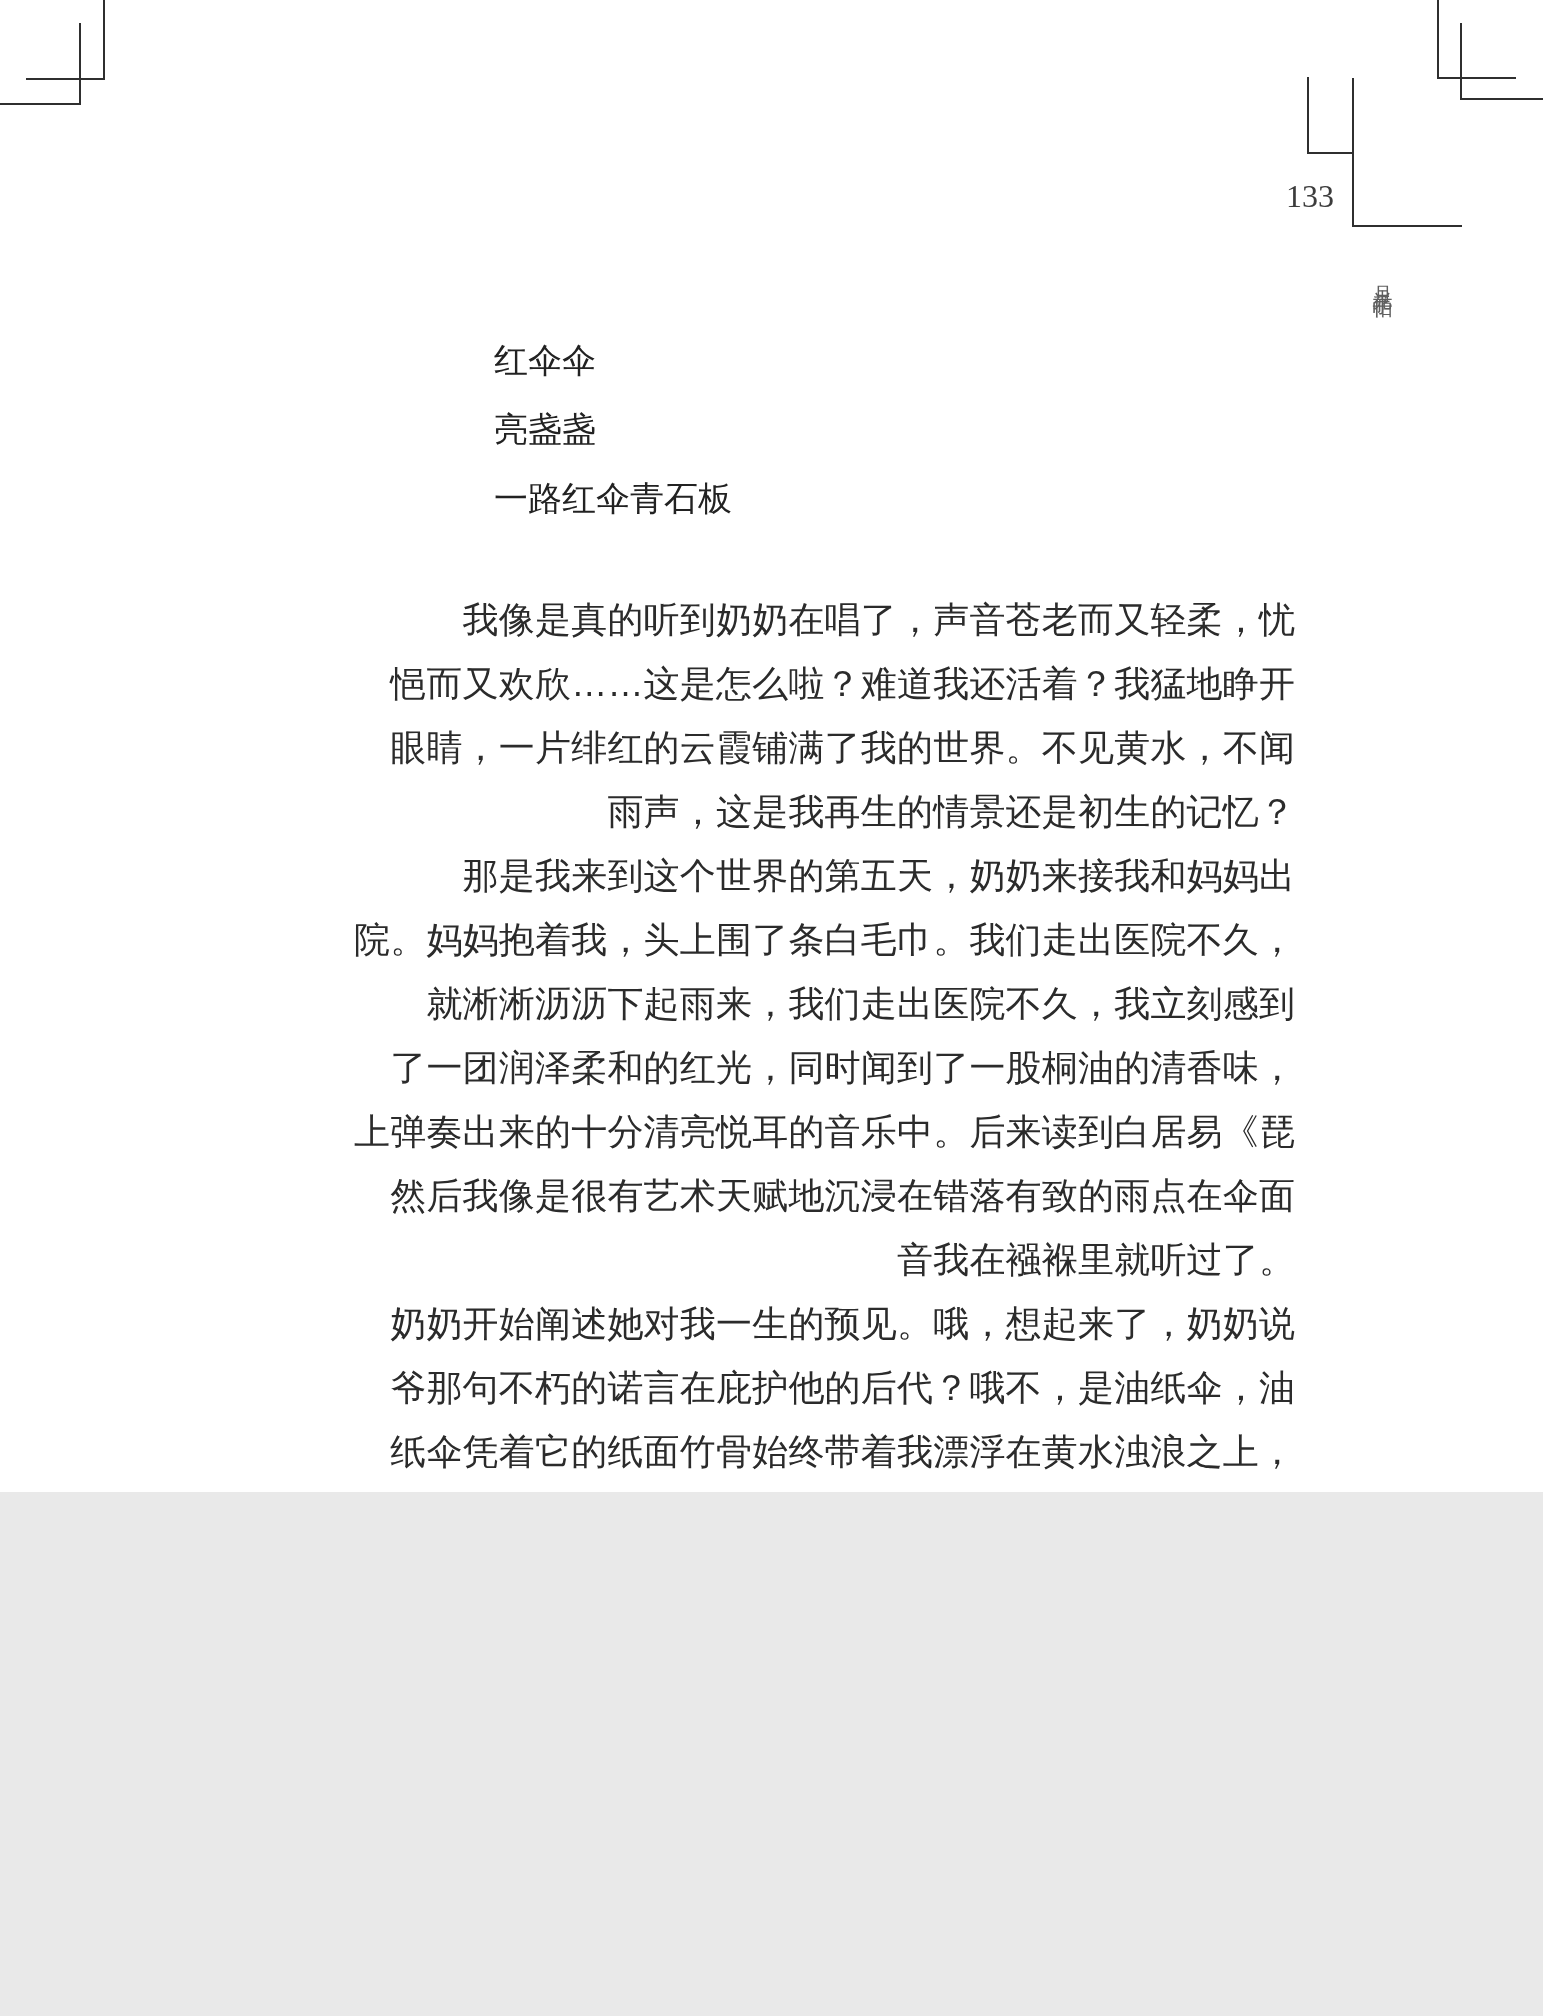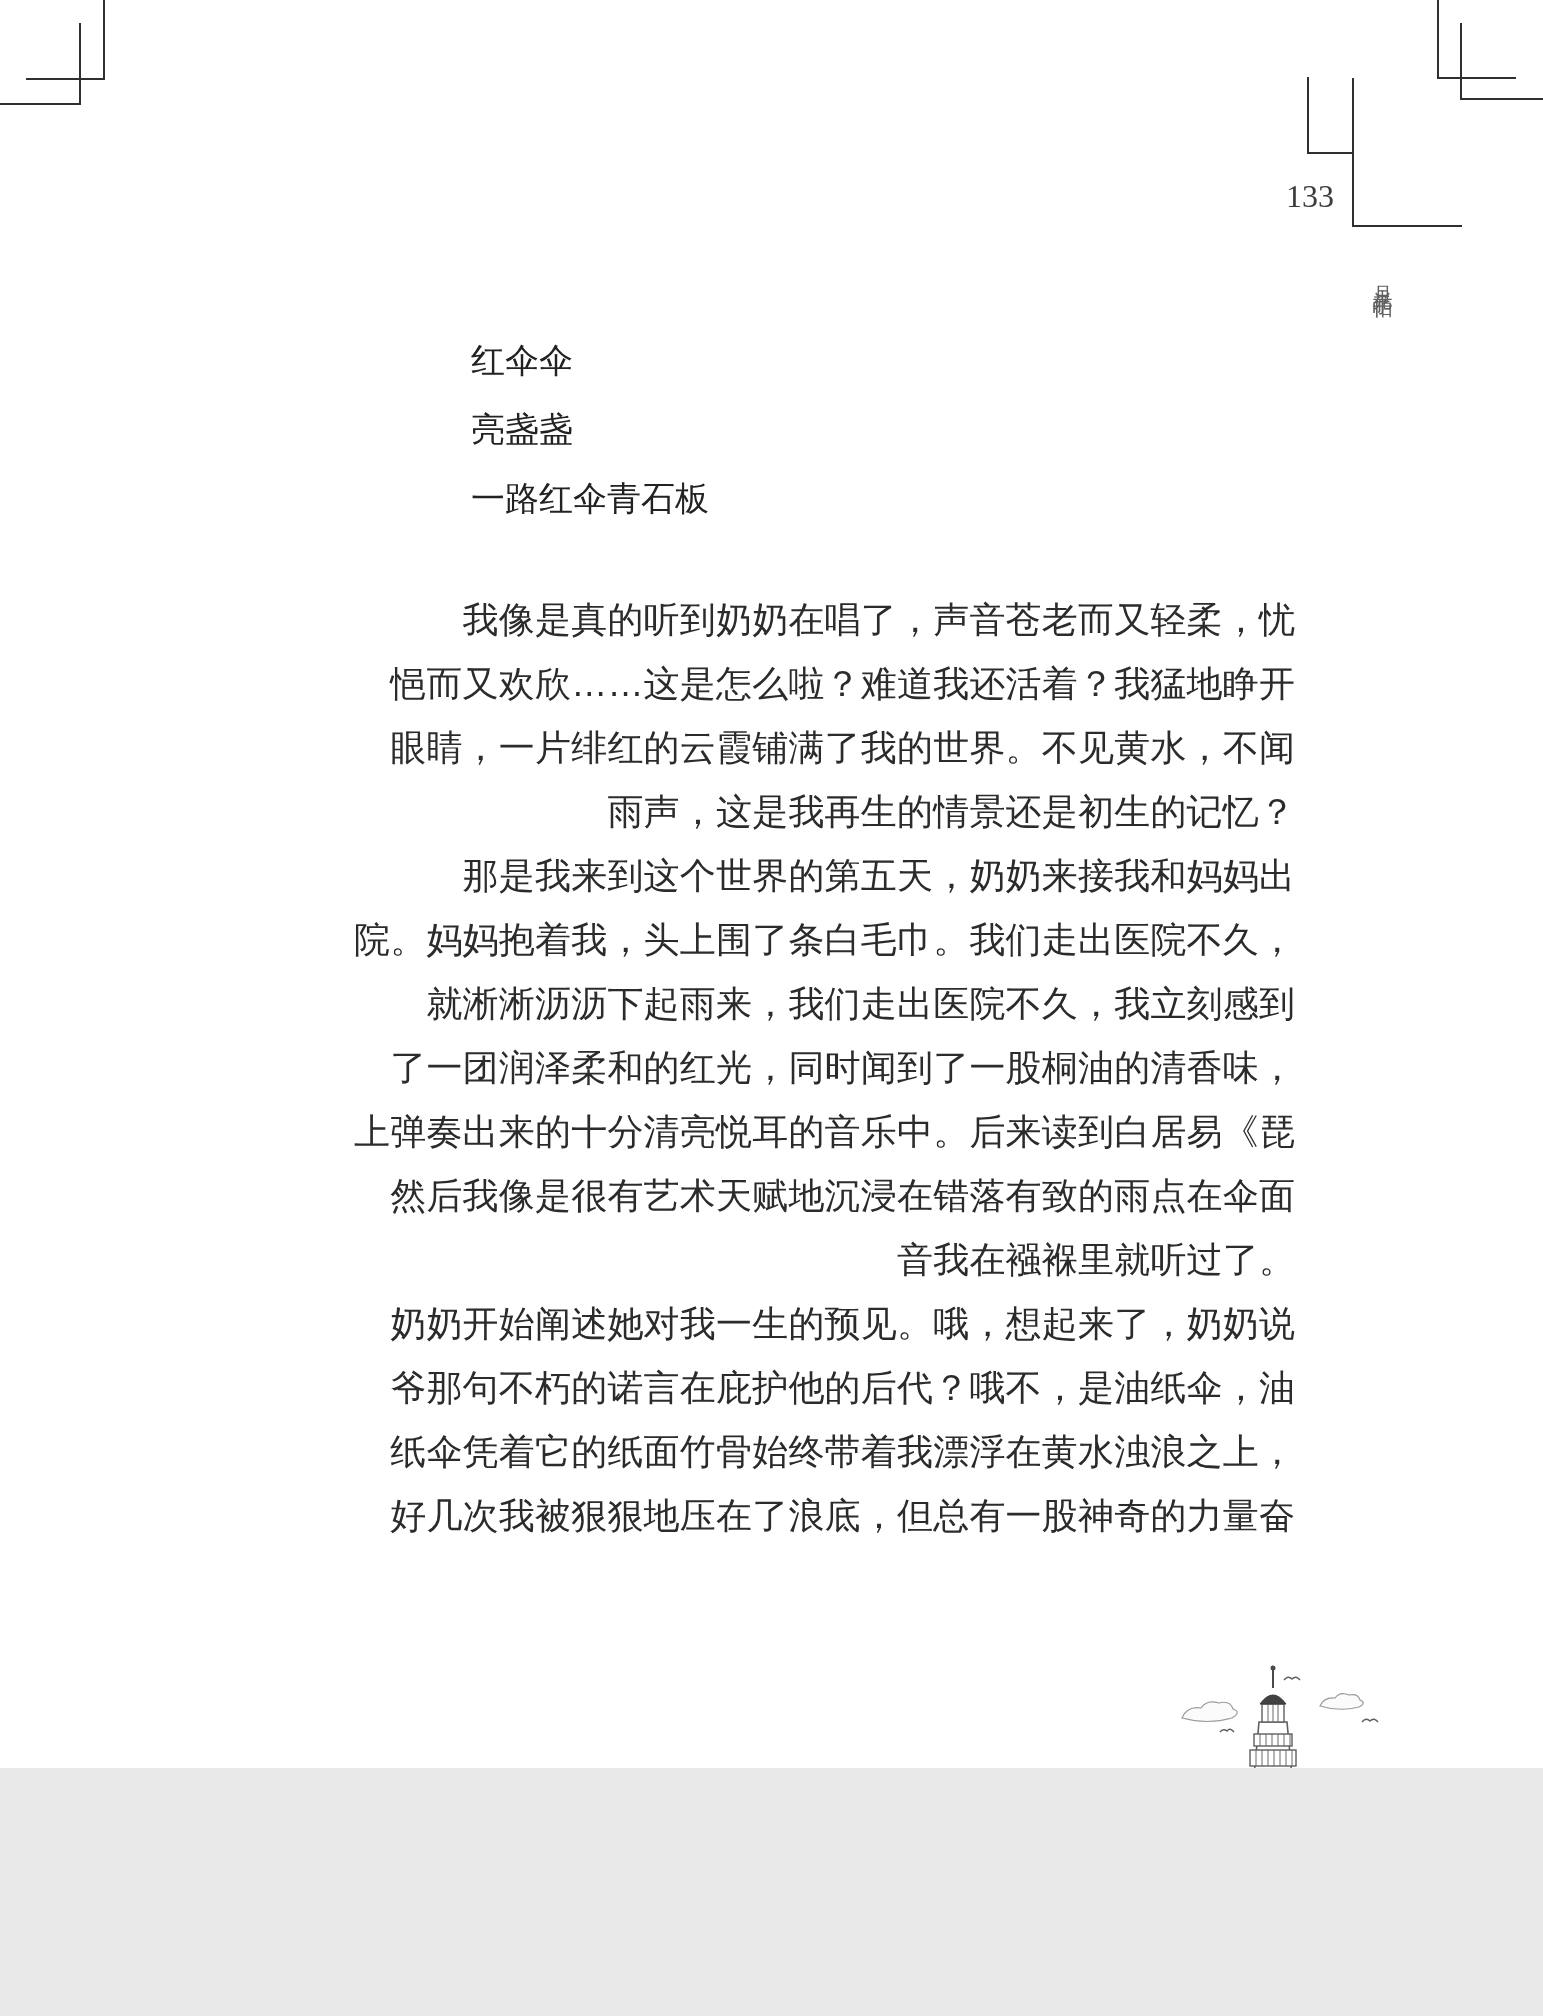--- a/index.html
+++ b/index.html
@@ -1,37 +1,37 @@
 <!DOCTYPE html>
 <html><head>
 <meta charset="utf-8">
 <style>
   html,body{margin:0;padding:0;background:#e9e9e9;}
   .page{
     position:relative;
-    width:1543px;height:1768px;
+    width:1543px;height:1492px;
     background:#ffffff;
     margin:0 auto;
     overflow:hidden;
     font-family:"Liberation Sans", sans-serif;
   }
   .marks-svg{position:absolute;left:0;top:0;}
   .page-number{
     position:absolute;left:1286px;top:180px;
     font-family:"Liberation Serif", serif;
     font-size:32px;line-height:1;color:#3c3c3c;
   }
   .running-head{
     position:absolute;left:1370px;top:270px;
     writing-mode:vertical-rl;text-orientation:upright;
     font-family:"Liberation Serif", serif;
     font-size:20px;letter-spacing:4px;color:#5f5f5f;
   }
   .poem{
-    position:absolute;left:471px;top:326px;
+    position:absolute;left:494px;top:326px;
     font-family:"Liberation Serif", serif;
     font-size:34px;line-height:69px;color:#222222;
   }
   .body-text{
     position:absolute;left:354px;top:588px;
     font-size:36px;line-height:64px;color:#2b2b2b;
     letter-spacing:0.2px;
     text-align:right;
   }
   .body-text .line{white-space:nowrap;}

